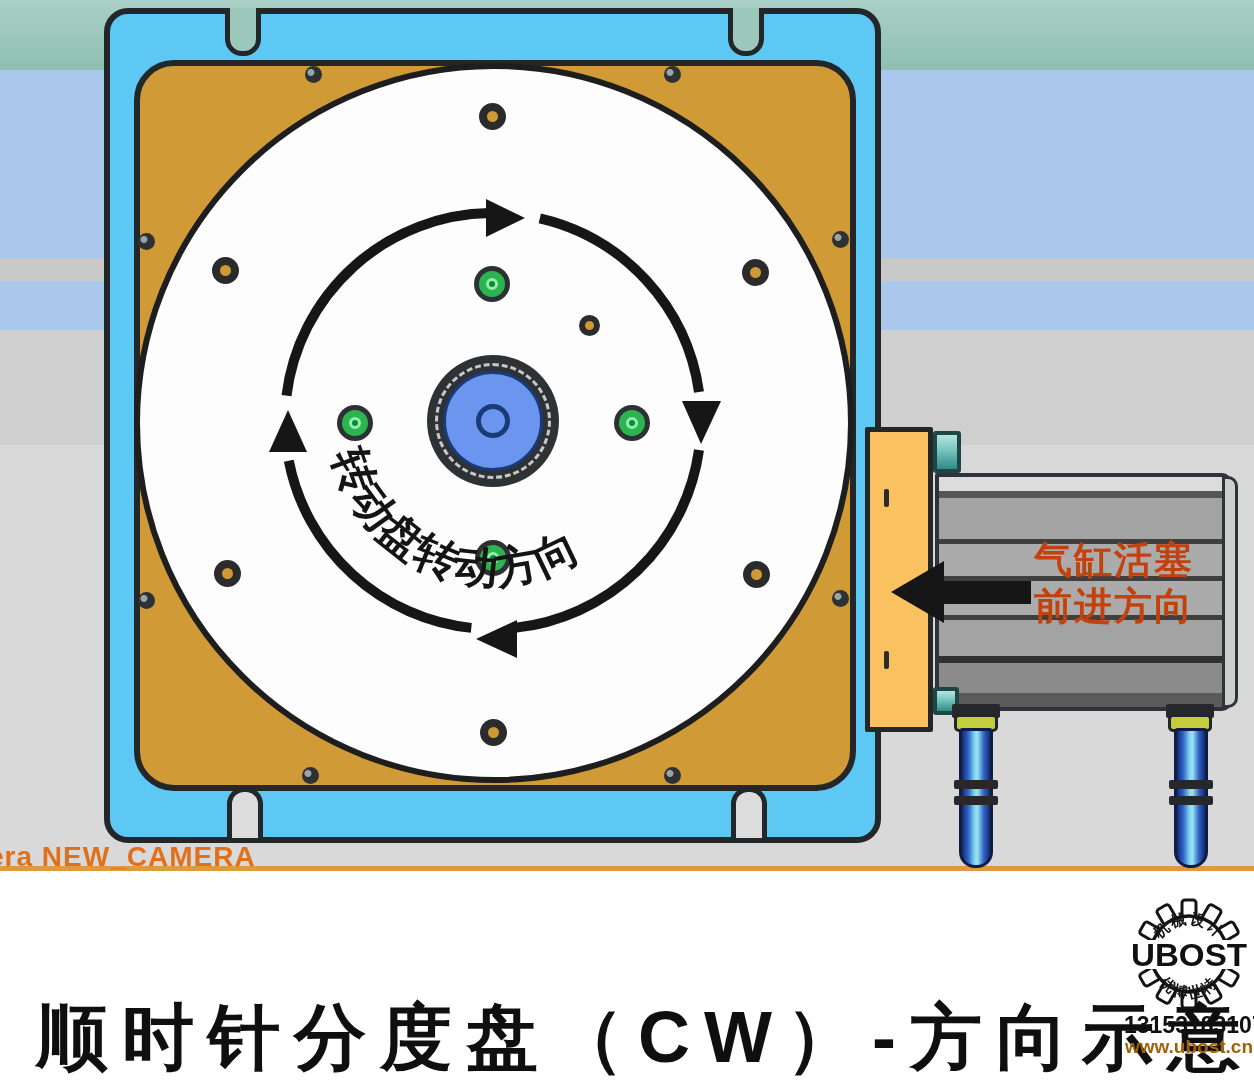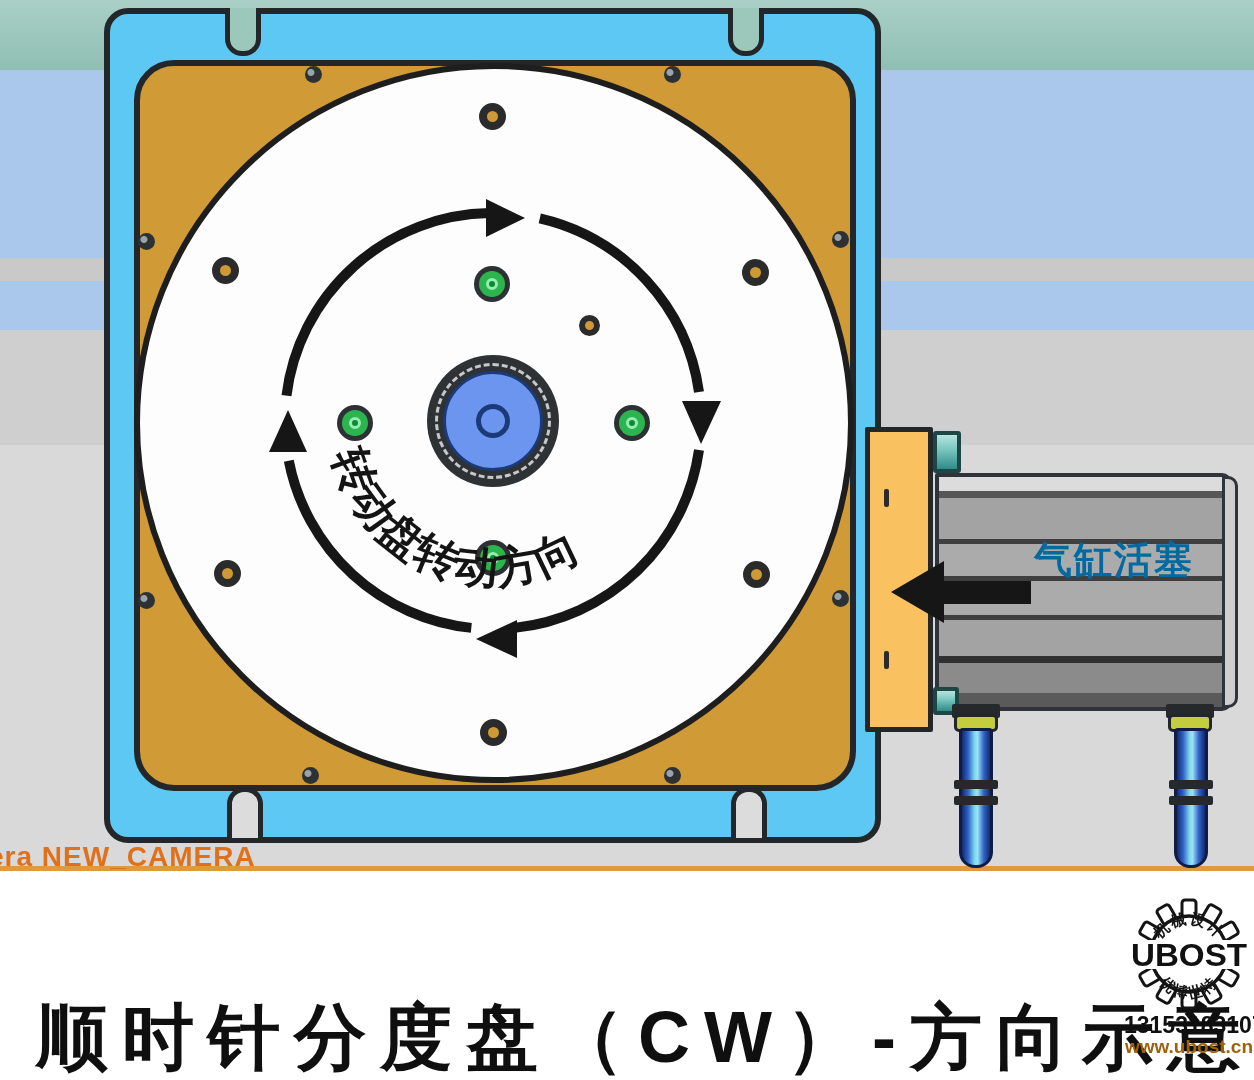--- a/index.html
+++ b/index.html
@@ -45,21 +45,21 @@
       #a3a3a3 62%,#a3a3a3 78%,#303030 78%,#303030 81%,
       #8b8b8b 81%,#8b8b8b 94%,#5a5a5a 94%,#5a5a5a 100%);}
   .cyl-endcap{left:1222px;top:476px;width:16px;height:232px;background:#cfcfcf;border:3px solid #30333a;border-radius:0 10px 10px 0;}
   .hose-conn{width:48px;height:14px;background:#26292c;border-radius:2px;}
   .hose-elbow{width:44px;height:18px;background:#c3cd3d;border:3px solid #22252a;border-radius:5px;}
   .hose-tube{width:34px;height:140px;border:3px solid #101c44;border-radius:4px 4px 16px 16px;
     background:linear-gradient(90deg,#142a6e 0%,#2f62c8 22%,#7fd8ee 45%,#9ae4f4 55%,#2f62c8 78%,#142a6e 100%);}
   .hose-rib{width:44px;height:9px;background:#26292c;border-radius:2px;}
   
   .camera-label{left:-12px;top:841px;font-size:28px;font-weight:bold;color:#e0711c;letter-spacing:1px;white-space:nowrap;}
-  .piston-label{left:1034px;top:537px;width:190px;color:#0369a1;font-weight:bold;font-size:38px;line-height:46px;letter-spacing:2px;}
+  .piston-label{left:1034px;top:537px;width:190px;color:#c2410c;font-weight:bold;font-size:38px;line-height:46px;letter-spacing:2px;}
   .caption-title{left:36px;top:990px;font-size:72px;font-weight:bold;color:#0f0f0f;letter-spacing:14px;white-space:nowrap;}
   .logo-phone{left:1124px;top:1012px;width:130px;text-align:center;font-size:23px;font-weight:bold;color:#101010;}
   .logo-site{left:1124px;top:1036px;width:130px;text-align:center;font-size:19px;font-weight:bold;color:#a16207;}
   .overlay{left:0;top:0;width:1254px;height:1080px;pointer-events:none;}
 </style>
 </head>
 <body>
 
 <div class="stage">
 
@@ -156,20 +156,21 @@
     <polygon points="288,410 269,452 307,452" fill="#161616"></polygon>
     <path id="rotpath" d="M 334.5 454.7 A 162 162 0 0 0 569 564" fill="none" stroke="none"></path>
     <text font-size="44" font-weight="bold" fill="#141414" style="letter-spacing:1px;font-family:'Liberation Sans','DejaVu Sans',sans-serif;">
       <textPath href="#rotpath" startOffset="0">转动盘转动方向</textPath>
     </text>
     <polygon points="891,592 944,561 944,581 1031,581 1031,604 944,604 944,623" fill="#161616"></polygon>
   </svg>
 
   <div class="abs piston-label">
     <span style="display:block;">气缸活塞</span>
+    <span style="display:block;">前进方向</span>
   </div>
 
   <div class="abs camera-label">era NEW_CAMERA</div>
 
   <div class="abs caption-title">顺时针分度盘（CW）-方向示意图</div>
 
   <svg class="abs" style="left:1126px;top:898px;" width="126" height="118" viewBox="0 0 126 118">
     <g>
       <g fill="#ffffff" stroke="#141414" stroke-width="3">
         <rect x="56" y="2" width="14" height="17" rx="3" transform="rotate(0 63 56)"></rect>

